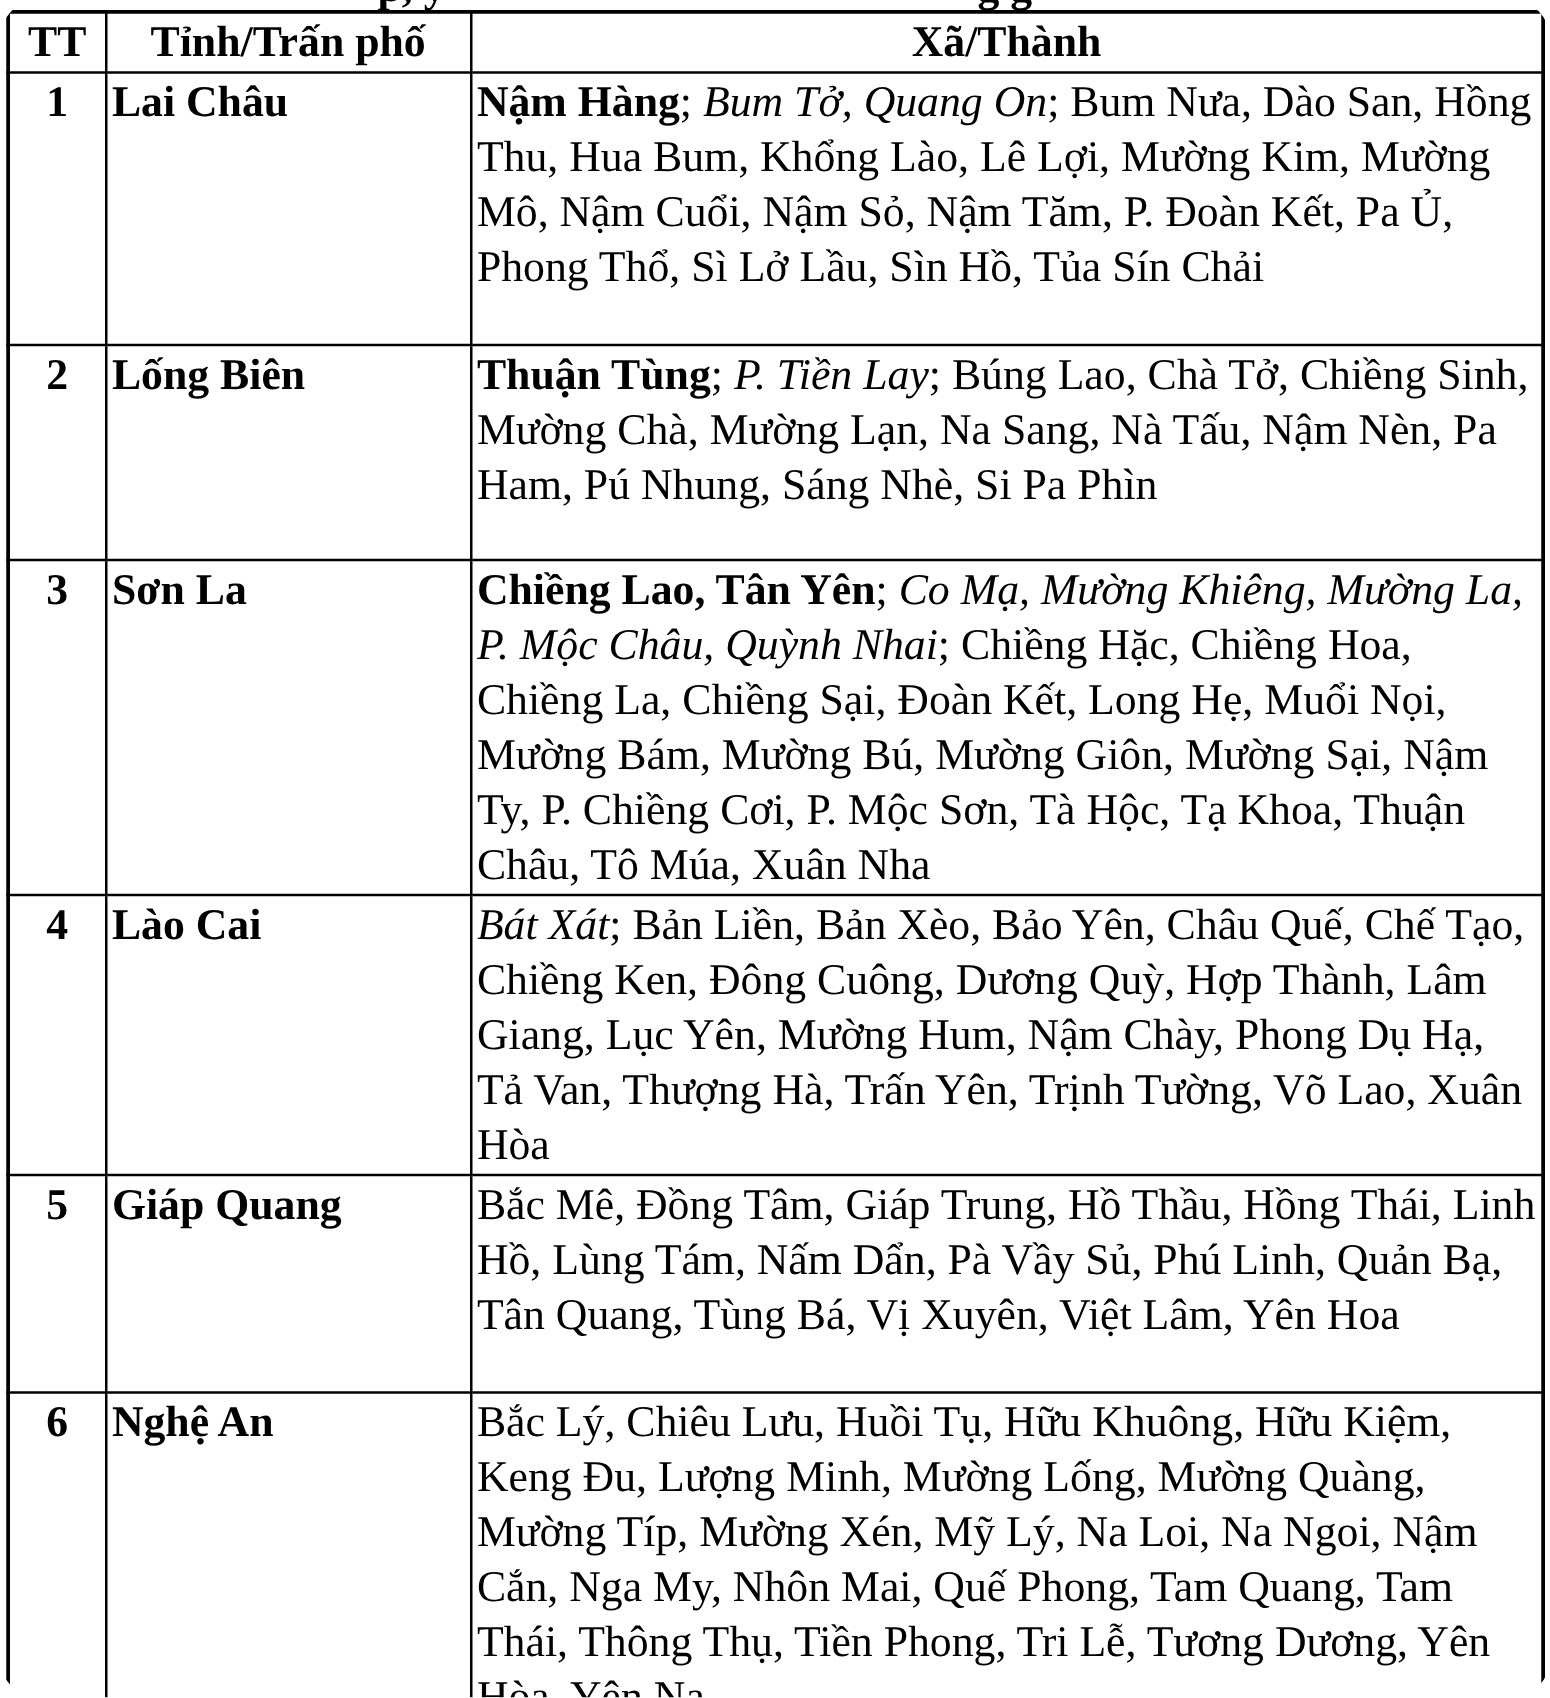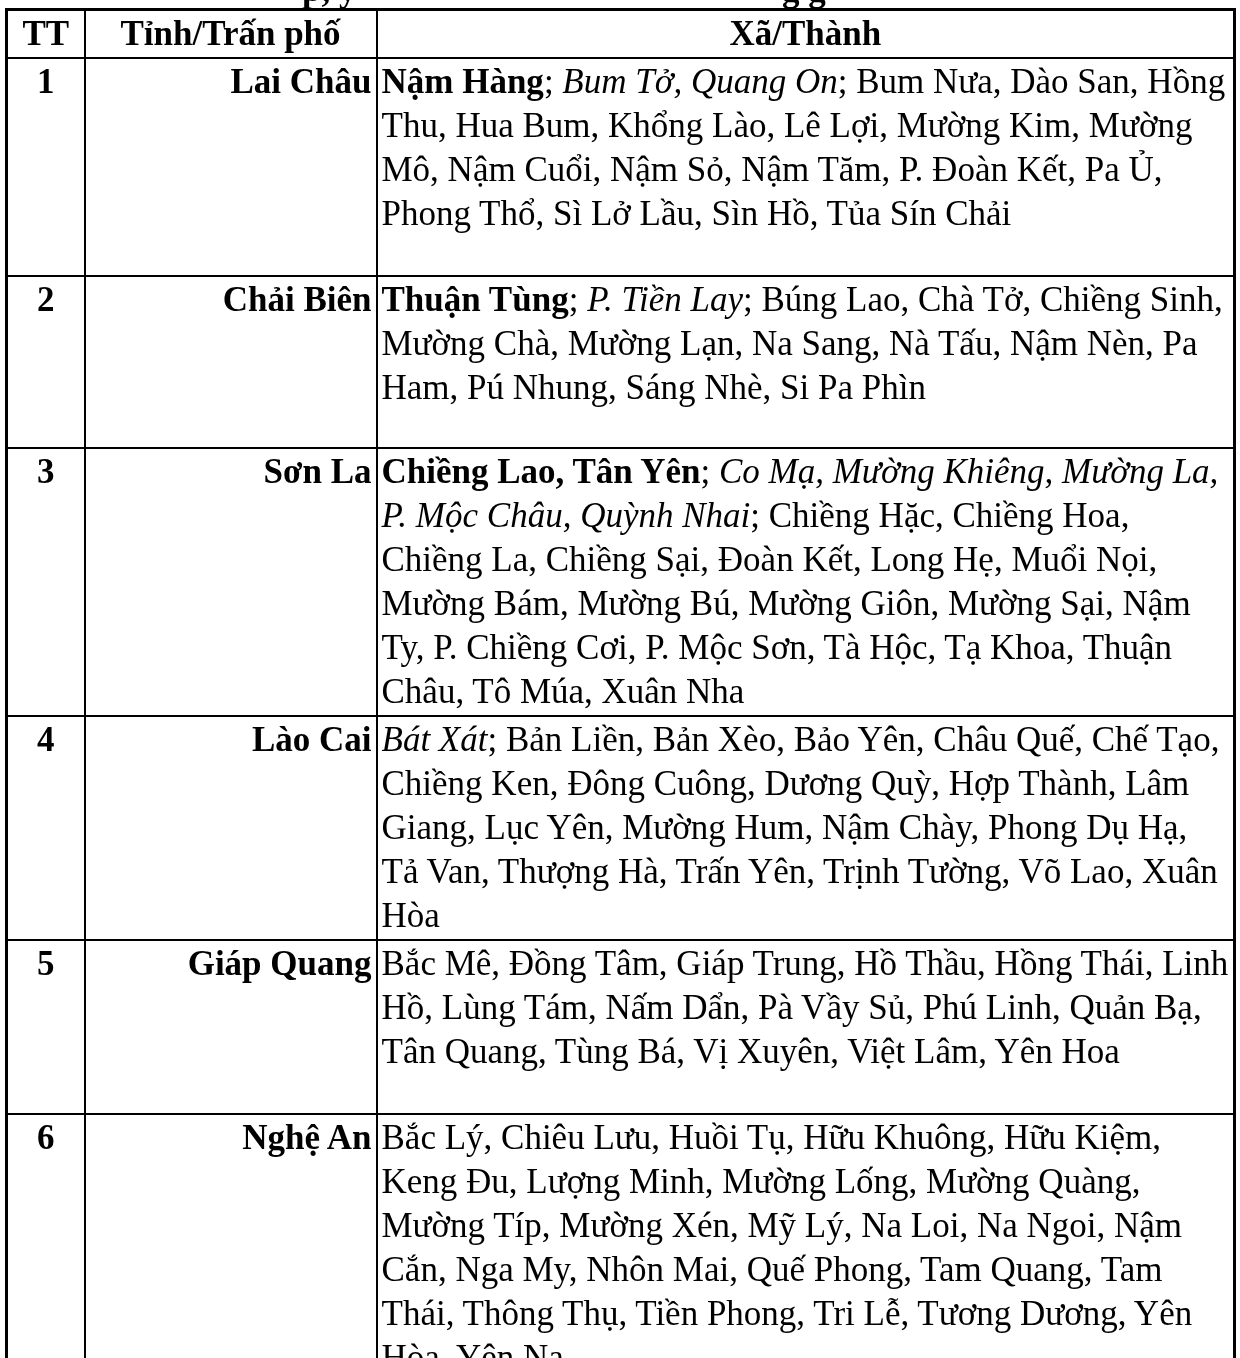--- a/index.html
+++ b/index.html
@@ -8,20 +8,21 @@
     background: #ffffff;
   }
   #page {
     position: relative;
     width: 1240px;
     height: 1358px;
     background: #ffffff;
     overflow: hidden;
     font-family: "Liberation Serif", "DejaVu Serif", serif;
     color: #000000;
+    border-radius: 31px;
   }
   
   .top-frag {
     position: absolute;
     top: 0; left: 0; right: 0;
     height: 9px;
     overflow: hidden;
   }
   .top-frag span {
     position: absolute;
@@ -59,21 +60,21 @@
   col.c-tt { width: 78px; }
   col.c-prov { width: 292px; }
   col.c-comm { width: 858px; }
 
   td.tt {
     font-weight: bold;
     text-align: center;
   }
   td.province {
     font-weight: bold;
-    text-align: right;
+    text-align: left;
   }
   td.communes {
     text-align: left;
     padding-left: 8px;
     padding-right: 6px;
   }
   .seg-bold { font-weight: bold; }
   .seg-italic { font-style: italic; }
   .seg-regular { font-weight: normal; font-style: normal; }
 
@@ -109,21 +110,21 @@
       </tr>
     </thead>
     <tbody id="table-body">
         <tr>
       <td class="tt">1</td>
       <td class="province">Lai Châu</td>
       <td class="communes"><span class="seg-bold">Nậm Hàng</span><span class="seg-regular">; </span><span class="seg-italic">Bum Tở, Quang On</span><span class="seg-regular">; Bum Nưa, Dào San, Hồng Thu, Hua Bum, Khổng Lào, Lê Lợi, Mường Kim, Mường Mô, Nậm Cuổi, Nậm Sỏ, Nậm Tăm, P. Đoàn Kết, Pa Ủ, Phong Thổ, Sì Lở Lầu, Sìn Hồ, Tủa Sín Chải</span></td>
     </tr>
         <tr>
       <td class="tt">2</td>
-      <td class="province">Chải Biên</td>
+      <td class="province">Lống Biên</td>
       <td class="communes"><span class="seg-bold">Thuận Tùng</span><span class="seg-regular">; </span><span class="seg-italic">P. Tiền Lay</span><span class="seg-regular">; Búng Lao, Chà Tở, Chiềng Sinh, Mường Chà, Mường Lạn, Na Sang, Nà Tấu, Nậm Nèn, Pa Ham, Pú Nhung, Sáng Nhè, Si Pa Phìn</span></td>
     </tr>
         <tr>
       <td class="tt">3</td>
       <td class="province">Sơn La</td>
       <td class="communes"><span class="seg-bold">Chiềng Lao, Tân Yên</span><span class="seg-regular">; </span><span class="seg-italic">Co Mạ, Mường Khiêng, Mường La, P. Mộc Châu, Quỳnh Nhai</span><span class="seg-regular">; Chiềng Hặc, Chiềng Hoa, Chiềng La, Chiềng Sại, Đoàn Kết, Long Hẹ, Muổi Nọi, Mường Bám, Mường Bú, Mường Giôn, Mường Sại, Nậm Ty, P. Chiềng Cơi, P. Mộc Sơn, Tà Hộc, Tạ Khoa, Thuận Châu, Tô Múa, Xuân Nha</span></td>
     </tr>
         <tr>
       <td class="tt">4</td>
       <td class="province">Lào Cai</td>

